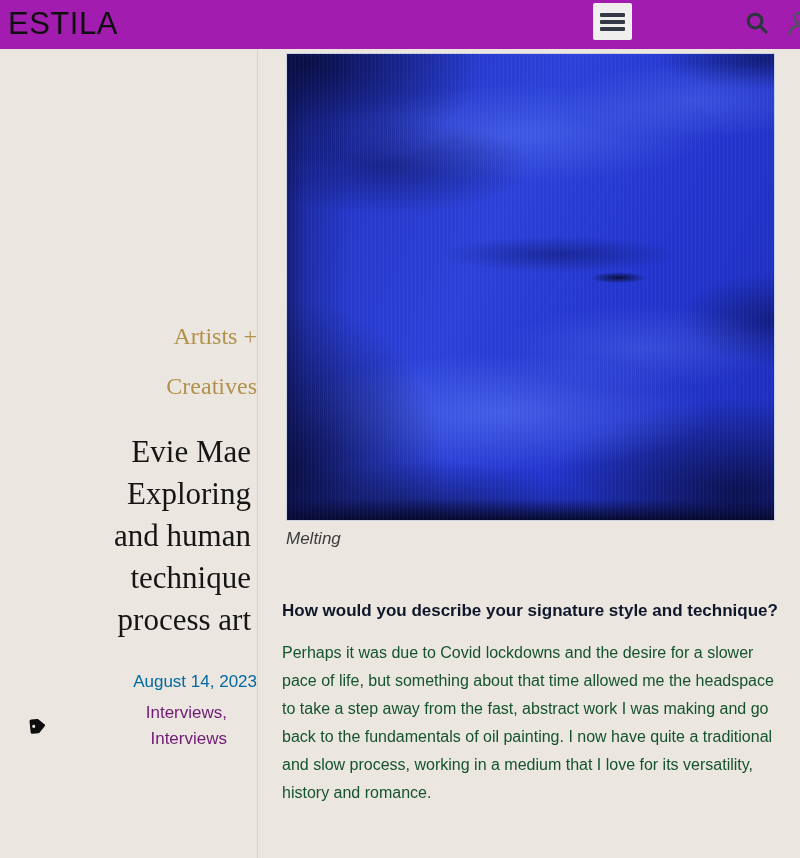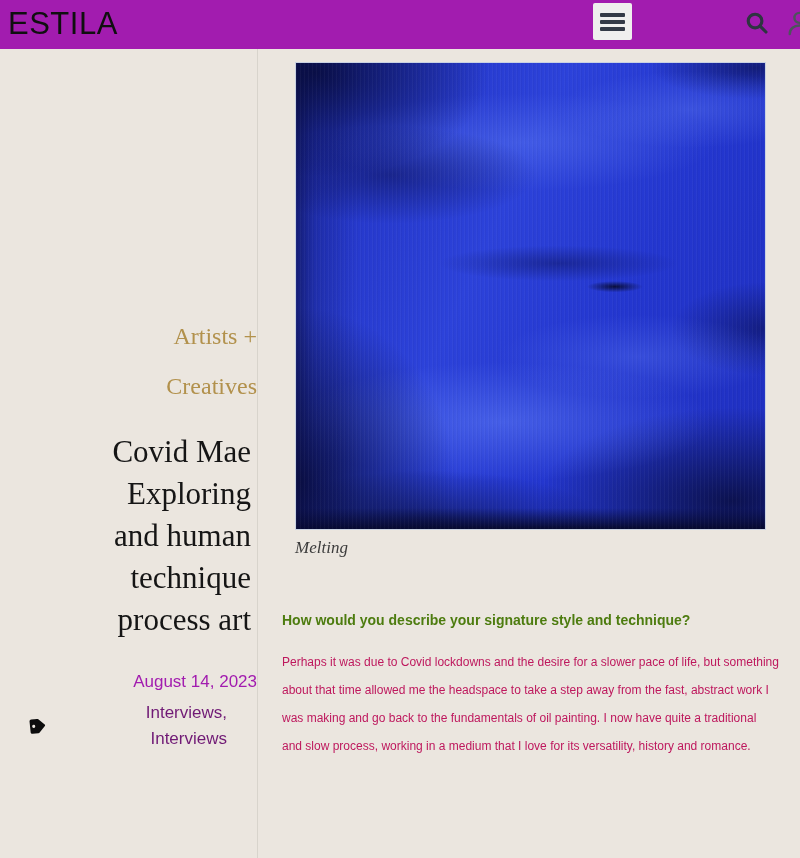--- a/index.html
+++ b/index.html
@@ -77,38 +77,38 @@
     cursor: pointer;
   }
   .article-title {
     margin: 20px 6px 0;
     font-family: "Liberation Serif", serif;
     font-weight: 400;
     font-size: 31px;
     line-height: 42px;
     color: #151515;
   }
-  .date { margin-top: 30px; font-size: 17px; line-height: 22px; color: #a21caf; padding-left: 18px; }
+  .date { margin-top: 30px; font-size: 17px; line-height: 22px; color: #0369a1; padding-left: 18px; }
   .tags {
     margin-top: 7px;
     display: flex;
     align-items: center;
     padding: 0 30px 0 26px;
   }
   .tag-icon { width: 22px; height: 22px; flex: 0 0 auto; transform: rotate(-6deg); }
   .tag-links { flex: 1; font-size: 17px; line-height: 26px; color: #701a75; }
   .tag-link { display: block; cursor: pointer; }
 
   
   .content {
     flex: 1;
     box-sizing: border-box;
     padding: 0 21px 0 24px;
   }
-  figure { margin: 13px; font-family: Liberation Serif, serif; }
+  figure { margin: 4px; }
   .painting {
     position: relative;
     width: 100%;
     height: 468px;
     border: 1px solid #c9d2e2;
     box-sizing: border-box;
     background:
       
       radial-gradient(ellipse 40px 8px at 68% 48%, rgba(6,9,45,0.9), rgba(6,9,45,0) 70%),
       
@@ -151,30 +151,30 @@
   }
   figcaption {
     margin-top: 7px;
     font-style: italic;
     font-size: 17px;
     line-height: 22px;
     color: #3c3c3c;
   }
   .question {
     margin: 47px 0 0;
-    font-size: 14px;
+    font-size: 17px;
     line-height: 28px;
     font-weight: 700;
-    color: #4d7c0f;
+    color: #0f172a;
   }
   .answer {
     margin: 14px 0 0;
-    font-size: 12px;
+    font-size: 16px;
     line-height: 28px;
-    color: #be185d;
+    color: #14532d;
   }
 
   svg { display: block; }
 </style>
 </head>
 <body>
 
 <div class="page">
 
   <header class="site-header">
@@ -209,21 +209,21 @@
 
   <div class="body-wrap">
 
     <aside class="sidebar">
       <div class="category">
         <div>Artists +</div>
         <div>Creatives</div>
       </div>
 
       <h1 class="article-title">
-        <div>Covid Mae</div>
+        <div>Evie Mae</div>
         <div>Exploring</div>
         <div>and human</div>
         <div>technique</div>
         <div>process art</div>
       </h1>
 
       <div class="date">August 14, 2023</div>
 
       <div class="tags">
         <span class="tag-icon">

